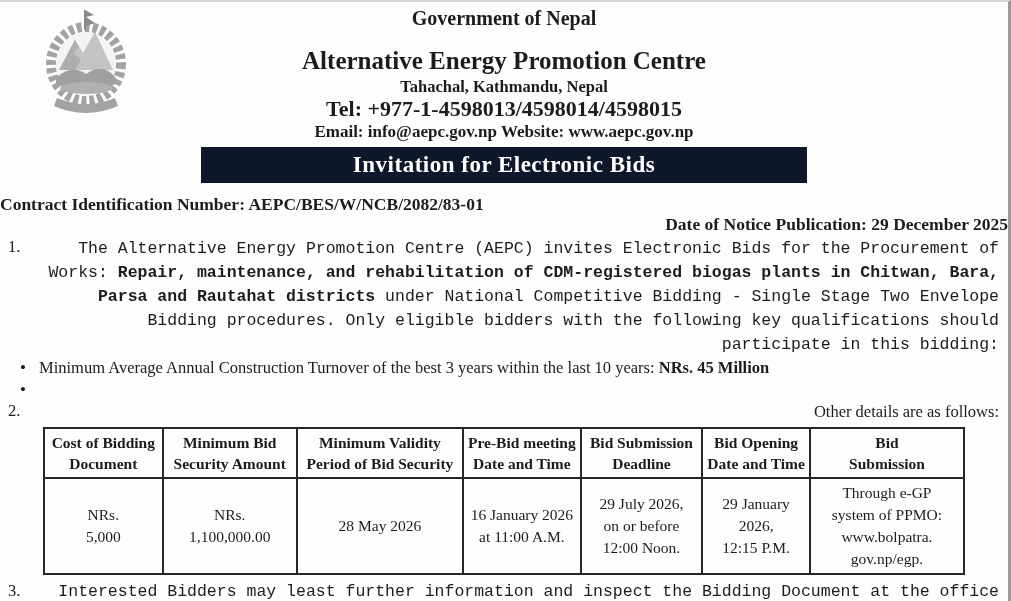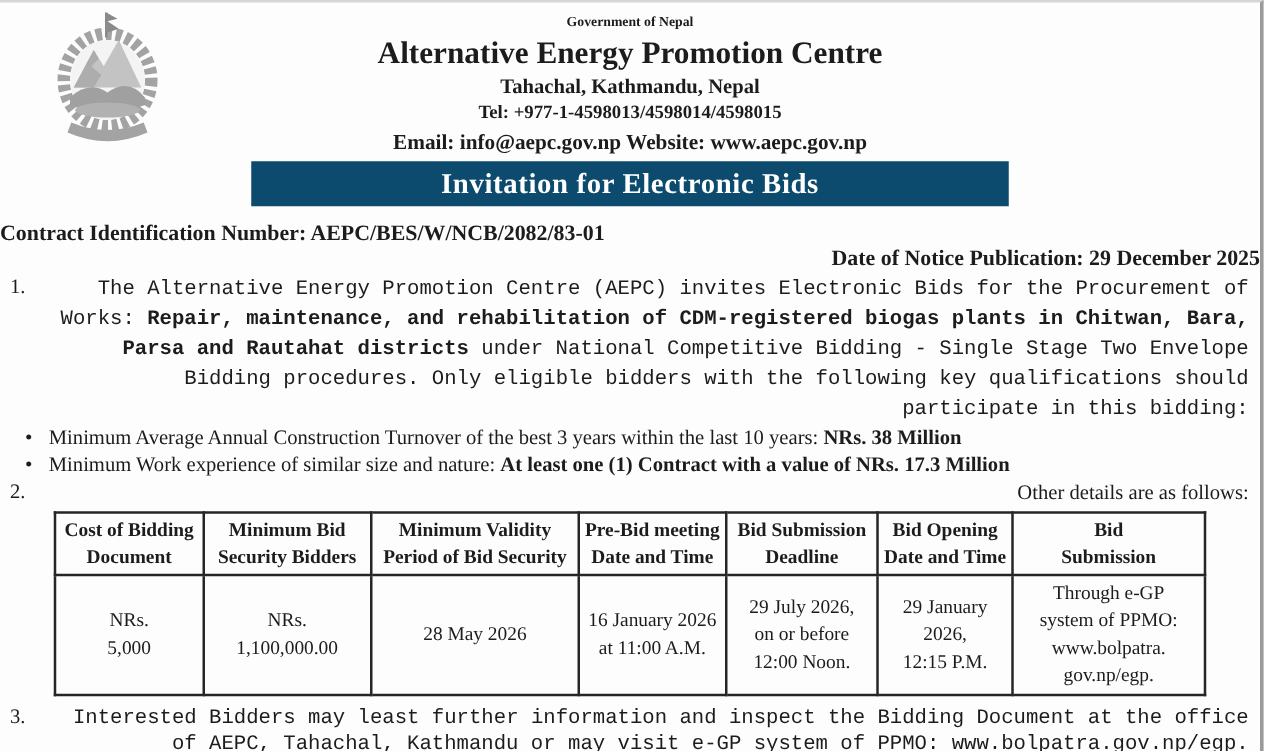--- a/index.html
+++ b/index.html
@@ -9,30 +9,30 @@
     width:1011px; height:601px;
     background:#fdfdfd;
     color:#1c1c1c;
     overflow:hidden;
     border-top:2px solid #d6d6d6;
     border-right:3px solid #9a9a9a;
   }
   
   .header { text-align:center; padding-top:6px; position:relative; }
   .logo { position:absolute; left:45px; top:6px; width:82px; height:106px; opacity:.8; }
-  .h-gov      { font-size:11px;  font-weight:bold; line-height:20px; }
+  .h-gov      { font-size:20px;  font-weight:bold; line-height:20px; }
   .h-ministry { font-size:20px;  font-weight:bold; line-height:26px; }
-  .h-centre   { font-size:25px;  font-weight:bold; line-height:30px; }
+  .h-centre   { font-size:25px;  font-weight:bold; line-height:30px;margin-top:18px; }
   .h-address  { font-size:16.5px;font-weight:bold; line-height:21px; }
-  .h-tel      { font-size:15px;  font-weight:bold; line-height:23px; }
+  .h-tel      { font-size:22px;  font-weight:bold; line-height:23px; }
   .h-email    { font-size:17px;  font-weight:bold; line-height:24px; }
   
   .banner {
     width:606px; height:36px; margin:3px auto 0;
-    background:#0c4a6e; color:#ffffff;
+    background:#0f172a; color:#ffffff;
     font-size:23px; font-weight:bold;
     text-align:center; line-height:35px;
     letter-spacing:.5px;
   }
   
   .contract-id   { margin-top:11px; font-weight:bold; font-size:17.5px; line-height:20px; }
   .contract-date { text-align:right; font-weight:bold; font-size:17.5px; line-height:20px; }
   
   .num-row { display:flex; padding:0 9px 0 8px; font-size:16.5px; }
   .num-row .num { width:23px; flex:none; }
@@ -86,25 +86,24 @@
   <div class="contract-id">Contract Identification Number: AEPC/BES/W/NCB/2082/83-01</div>
   <div class="contract-date">Date of Notice Publication: 29 December 2025</div>
 
   <div class="num-row item1">
     <span class="num">1.</span>
     <div class="txt justify"><span>The Alternative Energy Promotion Centre (AEPC) invites Electronic Bids for the Procurement of Works: </span><b>Repair, maintenance, and rehabilitation of CDM-registered biogas plants in Chitwan, Bara, Parsa and Rautahat districts</b><span> under National Competitive Bidding - Single Stage Two Envelope Bidding procedures. Only eligible bidders with the following key qualifications should participate in this bidding:</span></div>
   </div>
 
   <div class="bullet-row">
     <span class="dot">•</span>
-    <div><span>Minimum Average Annual Construction Turnover of the best 3 years within the last 10 years: </span><b>NRs. 38 Million</b></div>
+    <div><span>Minimum Average Annual Construction Turnover of the best 3 years within the last 10 years: </span><b>NRs. 45 Million</b></div>
   </div>
   <div class="bullet-row">
     <span class="dot">•</span>
-    <div><span>Minimum Work experience of similar size and nature: </span><b>At least one (1) Contract with a value of NRs. 17.3 Million</b></div>
   </div>
 
   <div class="num-row item2">
     <span class="num">2.</span>
     <div class="txt">Other details are as follows:</div>
   </div>
 
   <table>
     <colgroup>
       <col style="width:128px">
@@ -113,21 +112,21 @@
       <col style="width:130px">
         <col style="width:130px">
         <col style="width:117px">
       <col style="width:166px">
     </colgroup>
     <thead>
       <tr>
         <th>Cost of Bidding
 Document</th>
         <th>Minimum Bid
-Security Bidders</th>
+Security Amount</th>
         <th>Minimum Validity
 Period of Bid Security</th>
         <th>Pre-Bid meeting
 Date and Time</th>
         <th>Bid Submission
 Deadline</th>
         <th>Bid Opening
 Date and Time</th>
         <th>Bid
 Submission</th>

